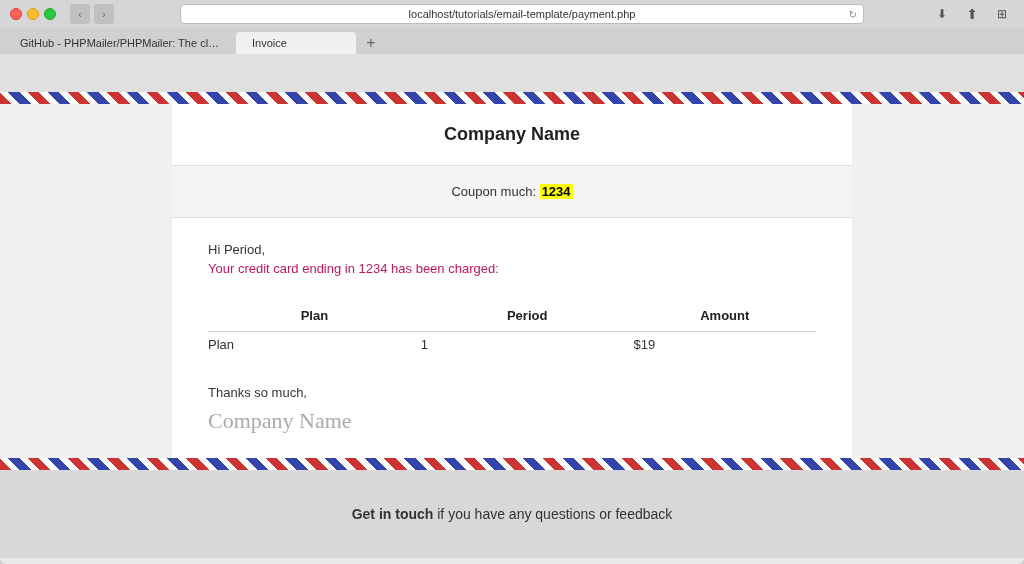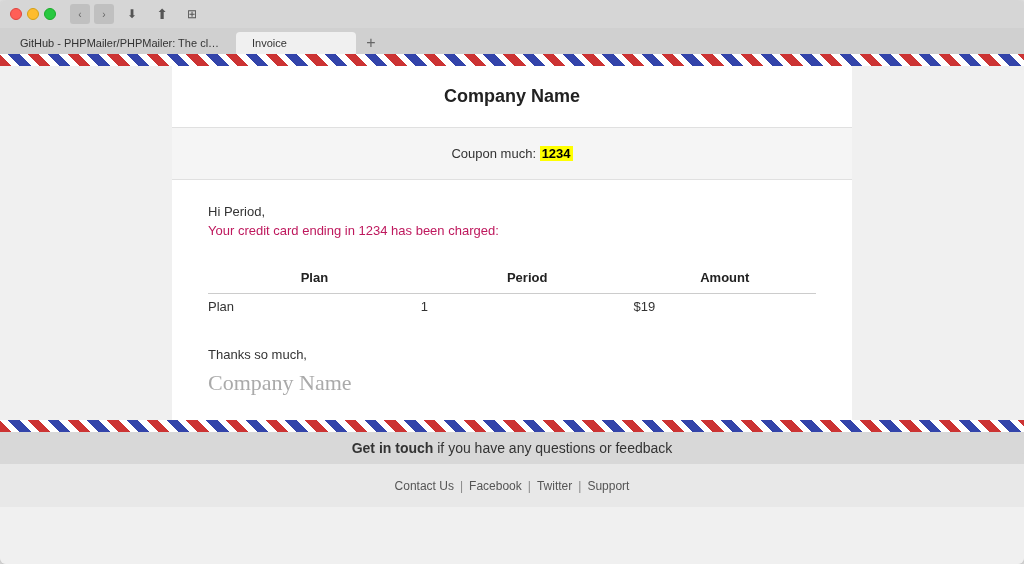--- a/index.html
+++ b/index.html
@@ -27,21 +27,21 @@
     
     .tabs-bar { height: 26px; background: #d0d0d0; display: flex; align-items: flex-end; padding: 0 4px; }
     .tab { height: 22px; padding: 0 16px; border-radius: 4px 4px 0 0; display: flex; align-items: center; font-size: 11px; color: #333; background: transparent; cursor: pointer; min-width: 120px; position: relative; }
     .tab.active { background: #f0f0f0; }
     .tab-add { width: 22px; height: 22px; display: flex; align-items: center; justify-content: center; font-size: 16px; color: #666; margin-left: 4px; }
 
     
     .airmail-border { height: 12px; background: repeating-linear-gradient(45deg, #cc3333 0px, #cc3333 8px, white 8px, white 14px, #3344aa 14px, #3344aa 22px, white 22px, white 28px); }
 
     
-    .page-content { flex: 1; background: #f0f0f0; overflow-y: auto; }
+    .page-content { flex: 1; background: #f0f0f0; overflow-y: auto; margin-top: 38px; }
     .email-container { max-width: 680px; margin: 0 auto; background: white; }
 
     
     .email-header { padding: 20px; text-align: center; background: white; }
     .company-name { font-size: 18px; font-weight: bold; color: #222; }
 
     
     .coupon-section { background: #f5f5f5; padding: 18px 20px; text-align: center; border-top: 1px solid #e0e0e0; border-bottom: 1px solid #e0e0e0; }
     .coupon-text { font-size: 13px; color: #333; }
     .coupon-code { background: yellow; font-weight: bold; padding: 0 2px; }
@@ -59,41 +59,45 @@
     .invoice-table th { text-align: center; font-size: 13px; font-weight: bold; color: #222; padding: 8px 0; }
     .invoice-table td { font-size: 13px; color: #333; padding: 5px 0; }
 
     
     .thanks-text { font-size: 13px; color: #333; margin-bottom: 8px; }
     .signature { font-family: 'Brush Script MT', cursive; font-size: 22px; color: #aaa; }
 
     
     .email-footer-wrapper { background: #d8d8d8; }
     .airmail-border-bottom { height: 12px; background: repeating-linear-gradient(45deg, #cc3333 0px, #cc3333 8px, white 8px, white 14px, #3344aa 14px, #3344aa 22px, white 22px, white 28px); }
-    .get-in-touch { padding: 8px 20px; text-align: center; background: #d8d8d8; border-radius: 21px; }
+    .get-in-touch { padding: 36px 20px; text-align: center; background: #d8d8d8; border-radius: 21px; }
     .get-in-touch-text { font-size: 14px; color: #333; }
     .get-in-touch-text strong { font-weight: bold; }
     .footer-links { padding: 14px 20px; text-align: center; background: #e8e8e8; }
     .footer-link { font-size: 12px; color: #555; text-decoration: none; cursor: pointer; }
     .footer-sep { font-size: 12px; color: #888; margin: 0 6px; }
   </style>
 </head>
 <body>
 
 <div class="browser-chrome">
 
   <div class="titlebar">
     <div class="traffic-lights">
       <div class="tl tl-red"></div>
       <div class="tl tl-yellow"></div>
       <div class="tl tl-green"></div>
     </div>
     <div class="nav-buttons">
       <button class="nav-btn">‹</button>
       <button class="nav-btn">›</button>
+    </div>
+    <div class="address-bar">
+      <span>localhost/tutorials/email-template/payment.php</span>
+      <span class="reload-icon">↻</span>
     </div>
     <button class="download-btn">⬇</button>
     <button class="share-btn">⬆</button>
     <button class="window-btn">⊞</button>
   </div>
 
   <div class="tabs-bar">
     <div class="tab">
       <span style="overflow:hidden;white-space:nowrap;text-overflow:ellipsis;max-width:200px;">GitHub - PHPMailer/PHPMailer: The classic email sending library for PHP</span>
     </div>

